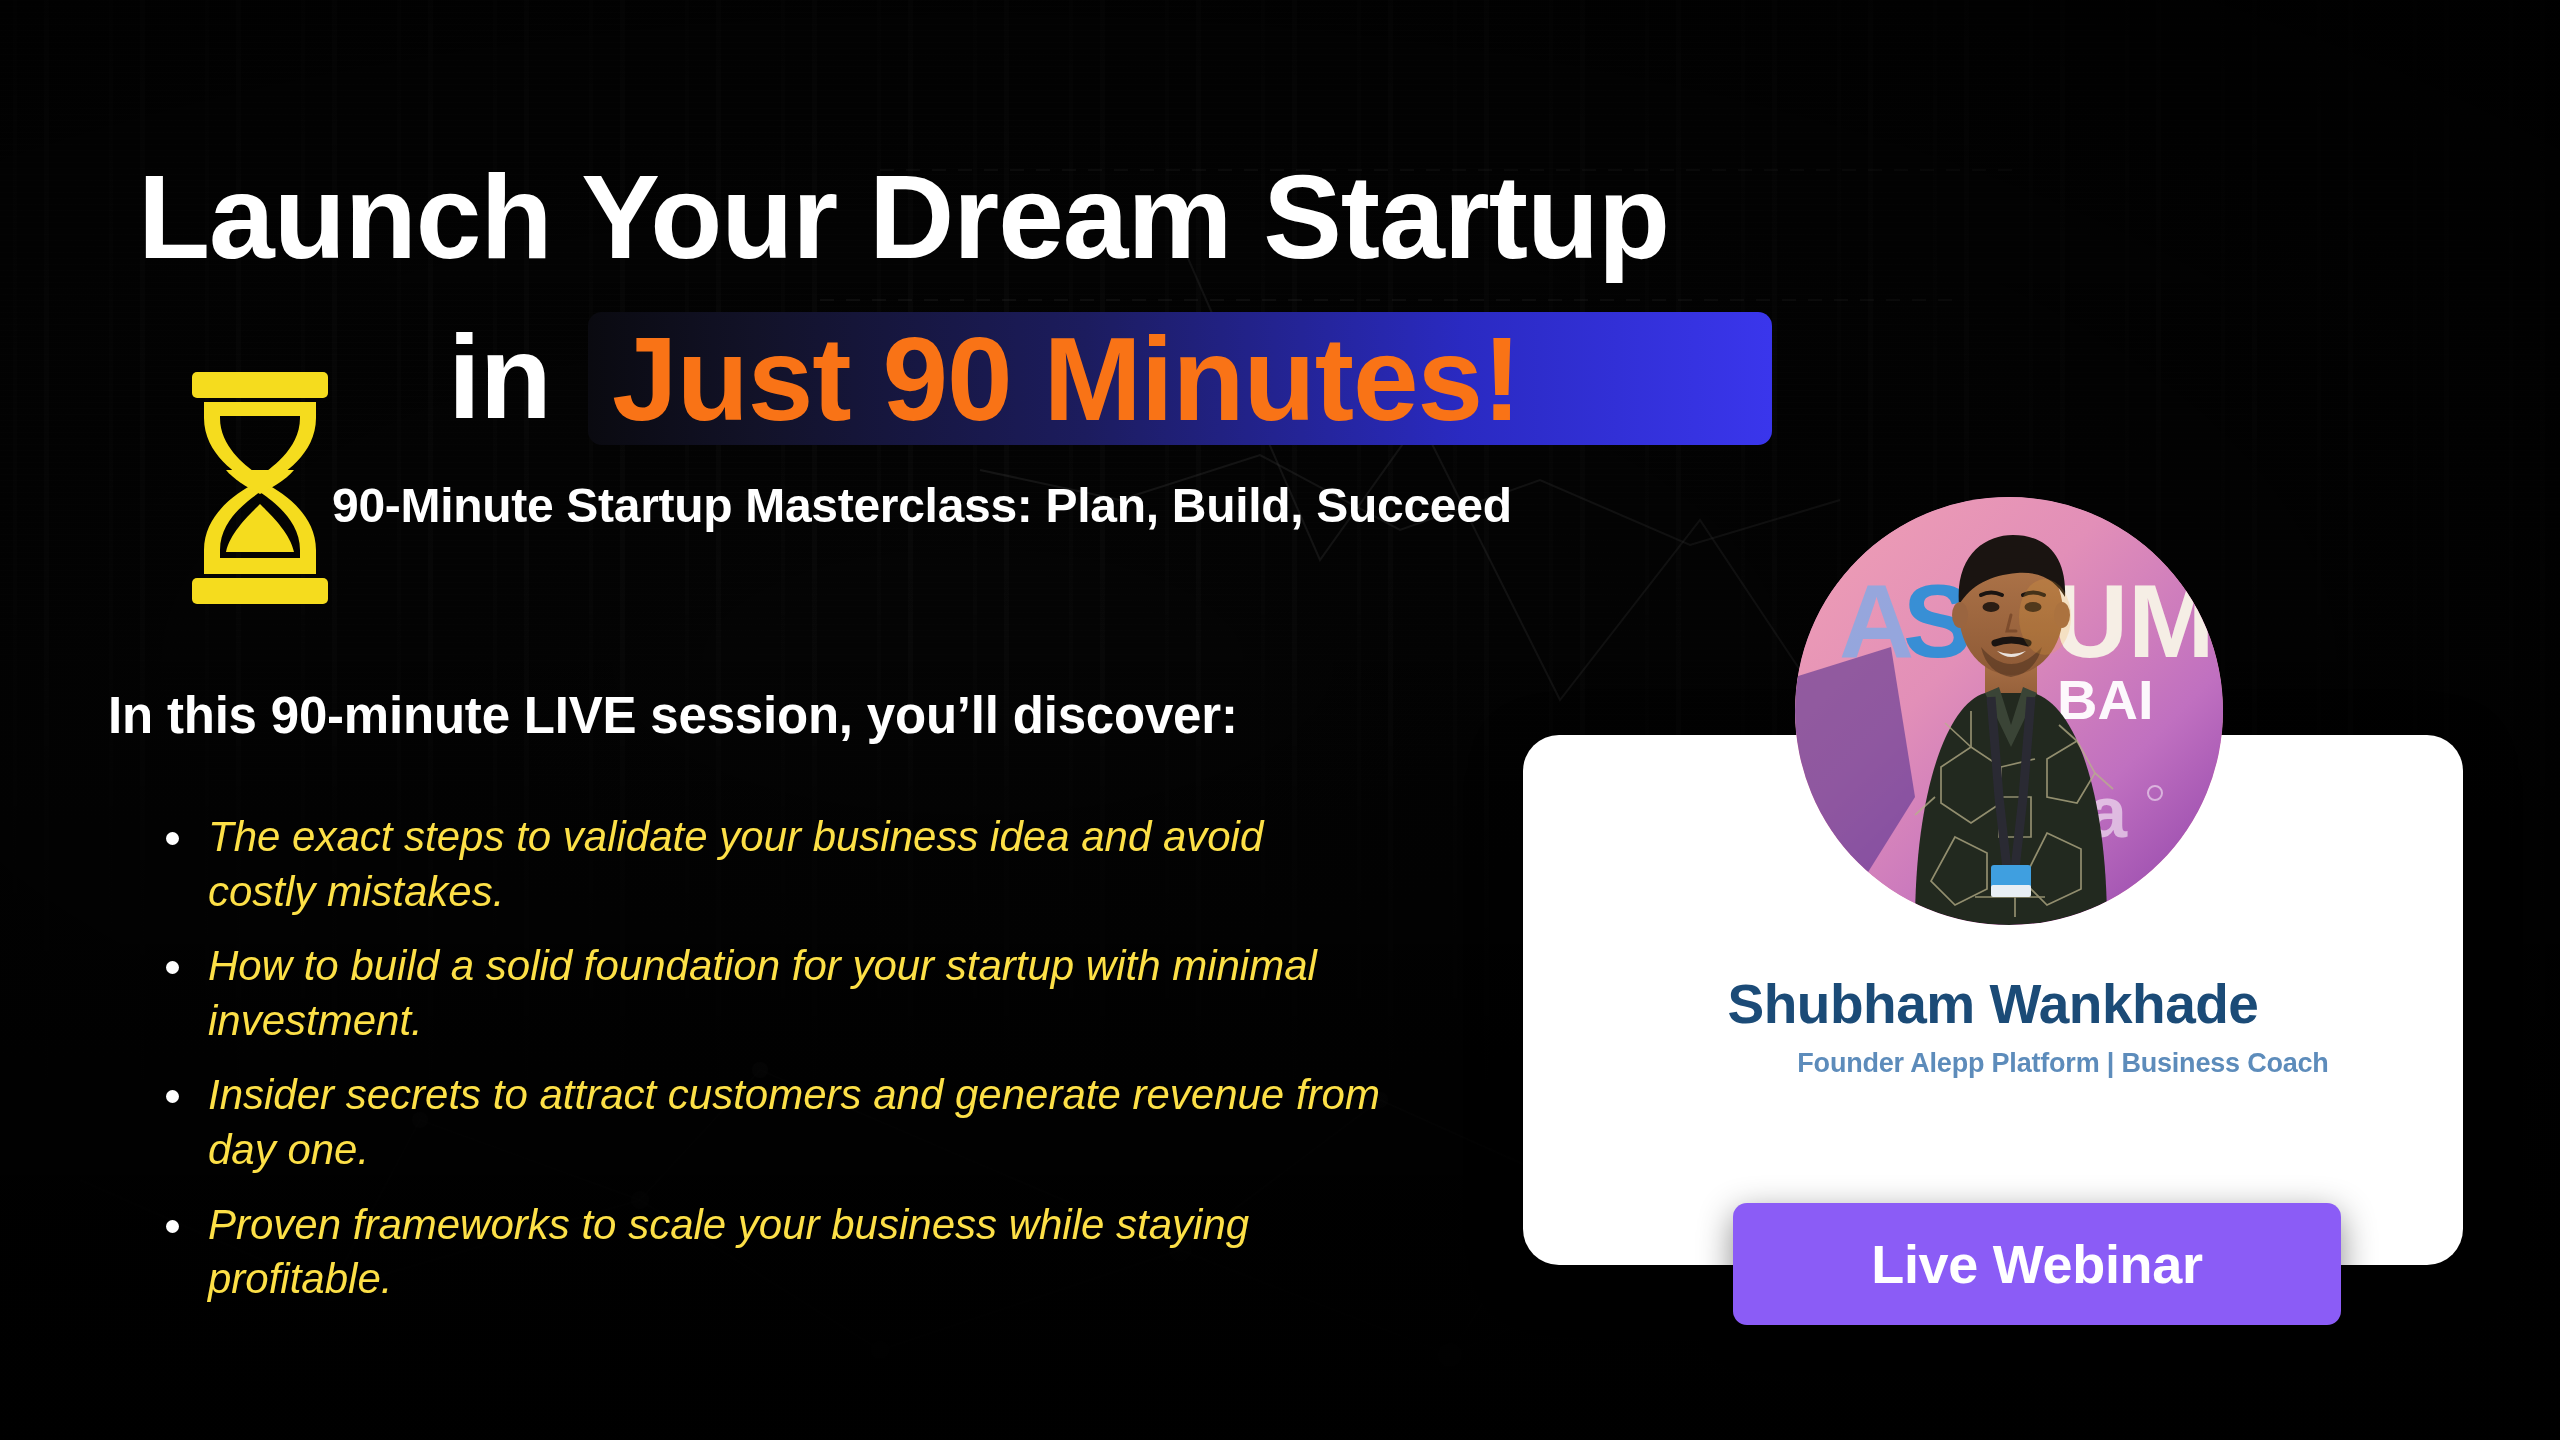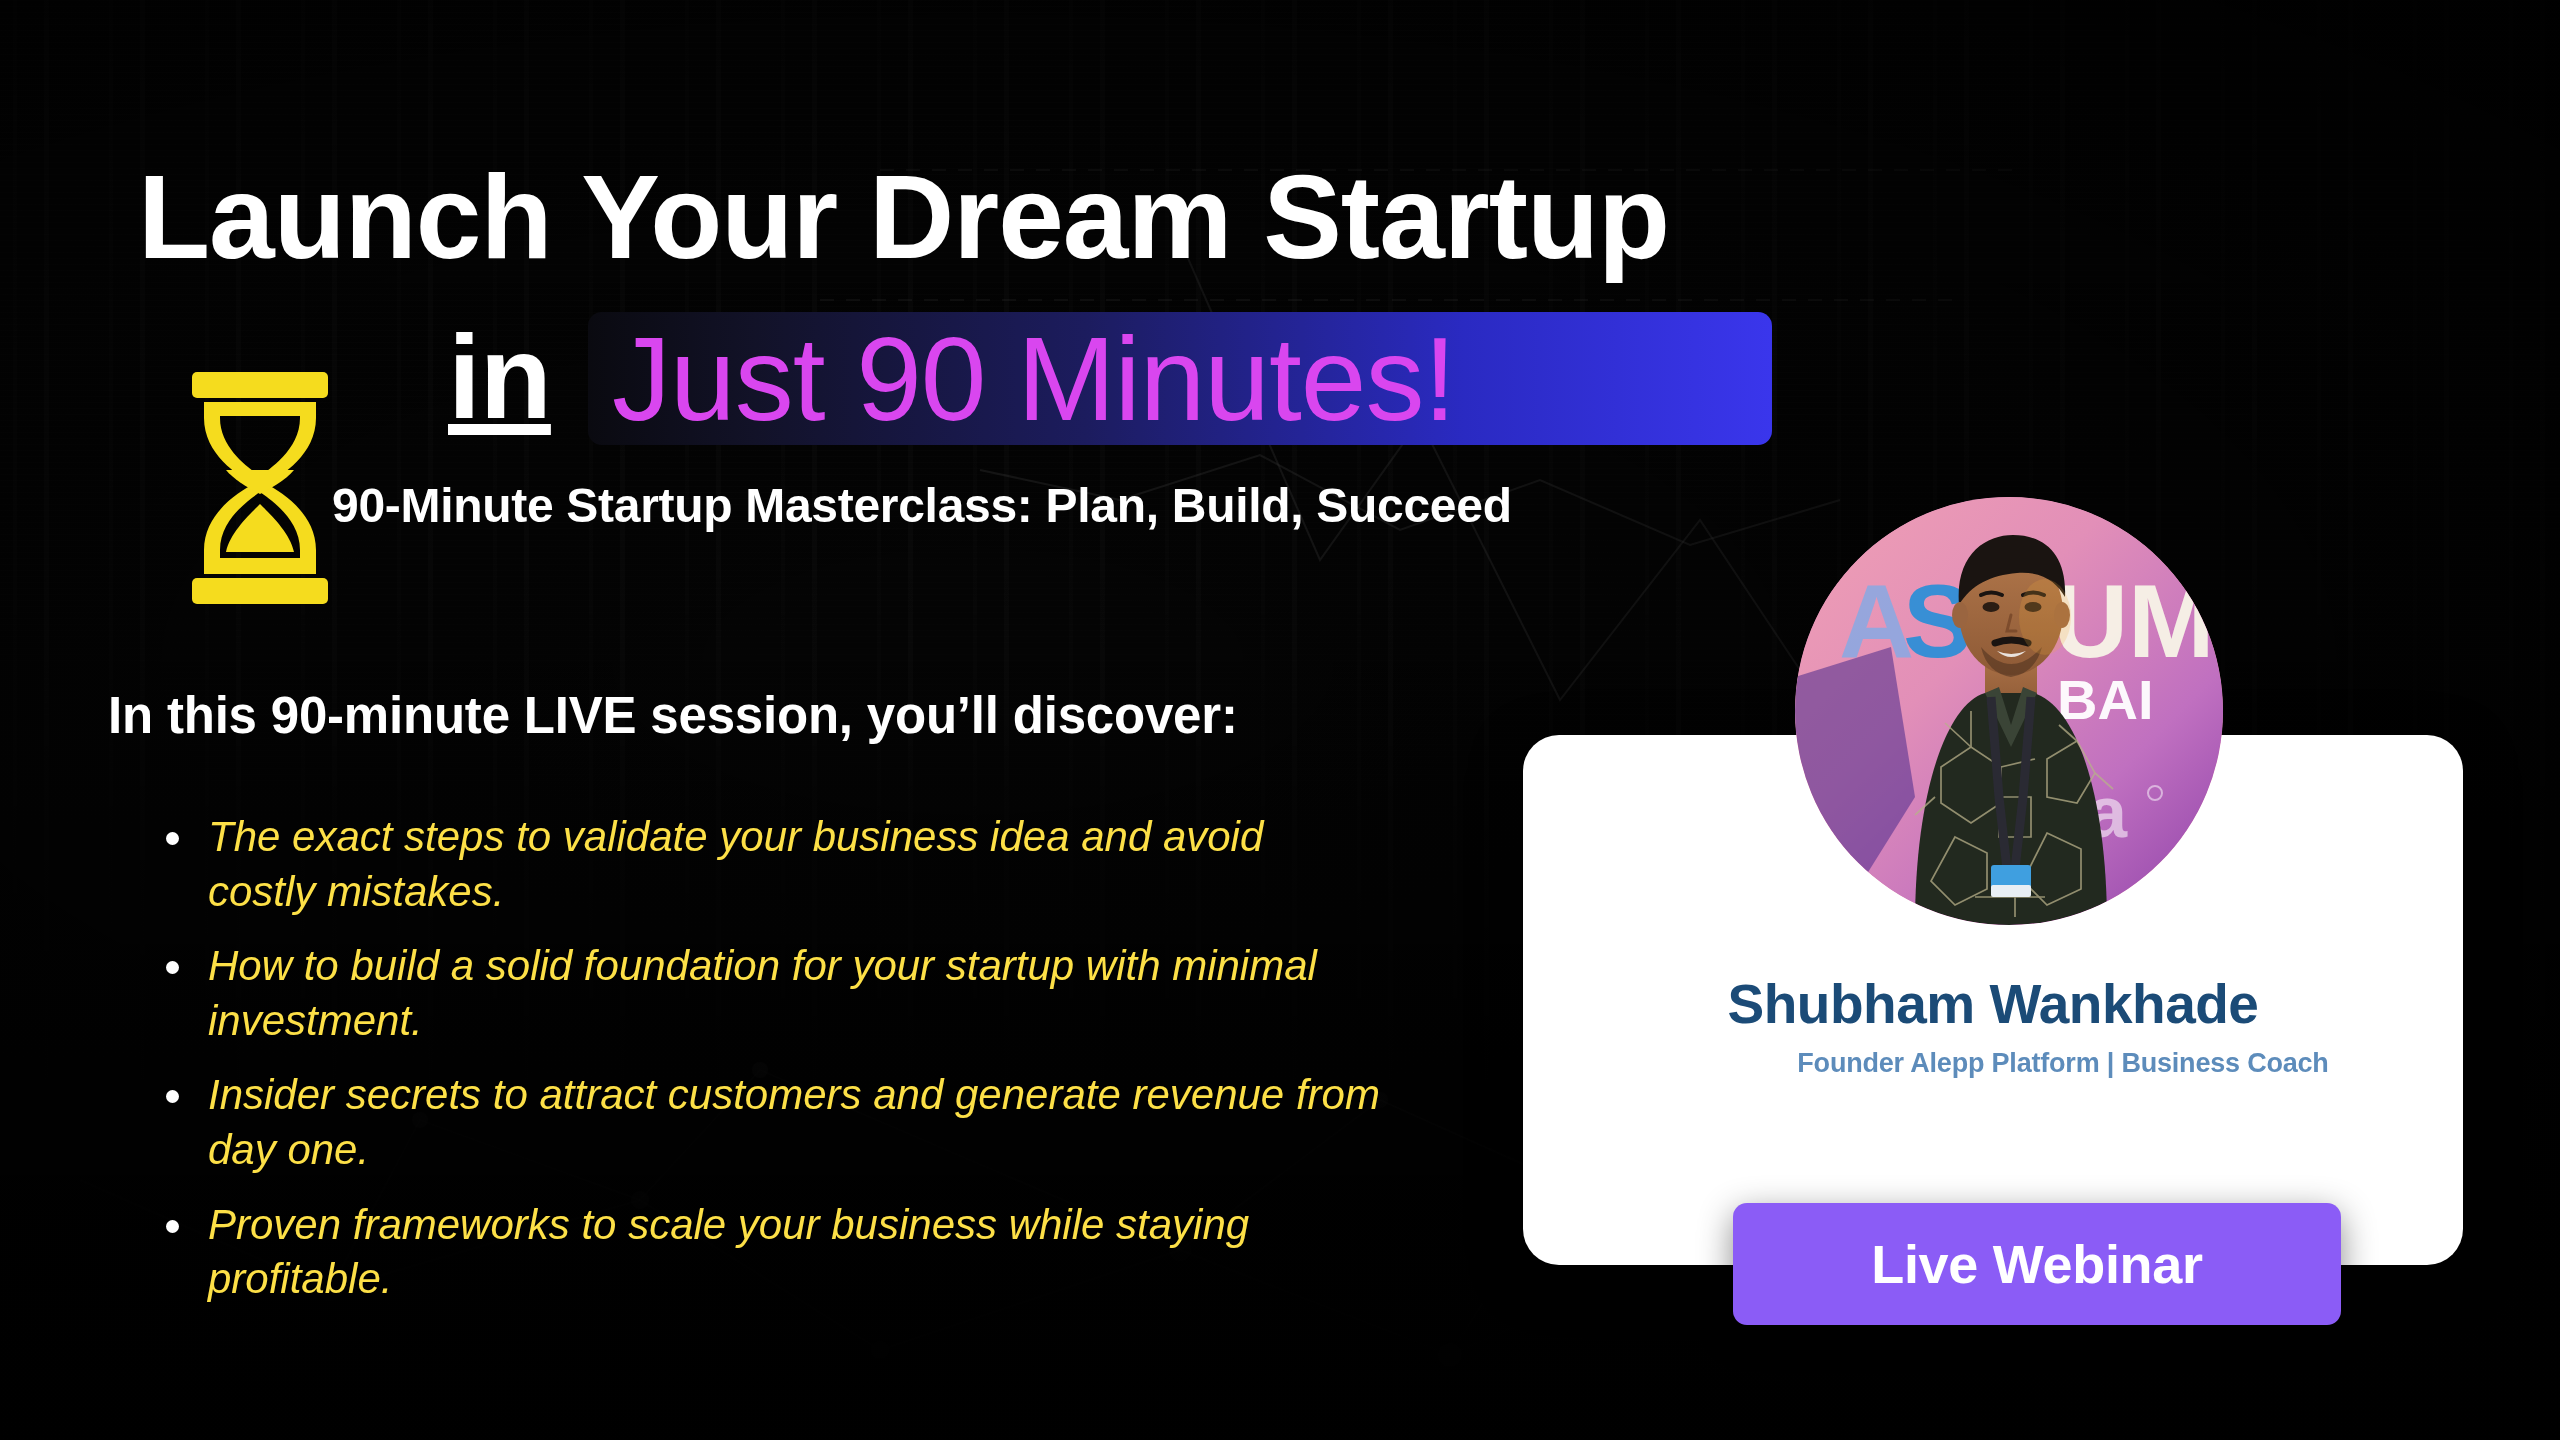--- a/index.html
+++ b/index.html
@@ -61,31 +61,31 @@
     position:absolute; left:138px; top:158px;
     font-size:118px; font-weight:700; line-height:1.0;
     color:#ffffff; letter-spacing:-1px; white-space:nowrap;
   }
   .line2-wrap{
     position:absolute; left:448px; top:312px;
     display:flex; align-items:center; height:130px;
   }
   .line2-in{
     font-size:118px; font-weight:700; color:#fff; line-height:1;
-    margin-right:24px; letter-spacing:-1px;text-decoration:underline;
+    margin-right:24px; letter-spacing:-1px;
   }
   .highlight-box{
     position:absolute; left:588px; top:312px;
     width:1184px; height:133px; border-radius:14px;
     background:linear-gradient(90deg,#0a0a10 0%, #121228 14%, #1c1c5e 42%, #2a2ac2 74%, #3a36ec 100%);
   }
   .highlight-text{
     position:absolute; left:612px; top:318px;
-    font-size:118px; font-weight:400; line-height:1.05;
-    color:#d946ef; letter-spacing:-1px; white-space:nowrap;
+    font-size:118px; font-weight:700; line-height:1.05;
+    color:#f97316; letter-spacing:-1px; white-space:nowrap;
   }
 
   .subtitle{
     position:absolute; left:332px; top:478px;
     font-size:48px; font-weight:700; color:#fff;
     white-space:nowrap; letter-spacing:-.3px;
   }
 
   
   .hourglass{ position:absolute; left:186px; top:372px; width:148px; height:232px; }

